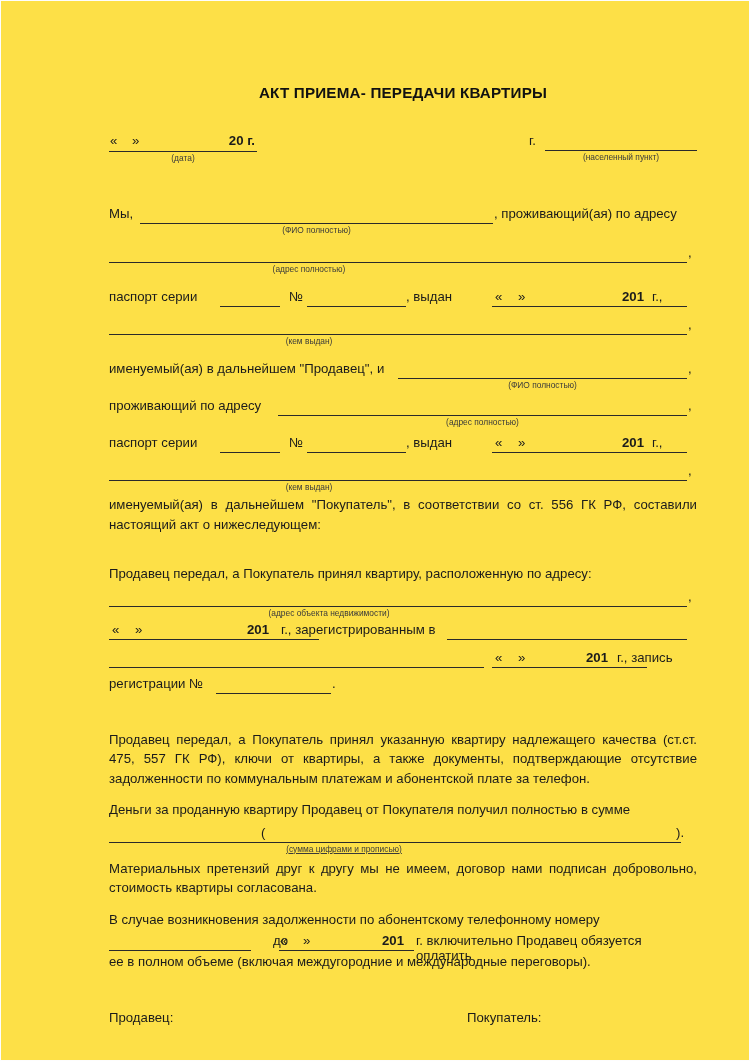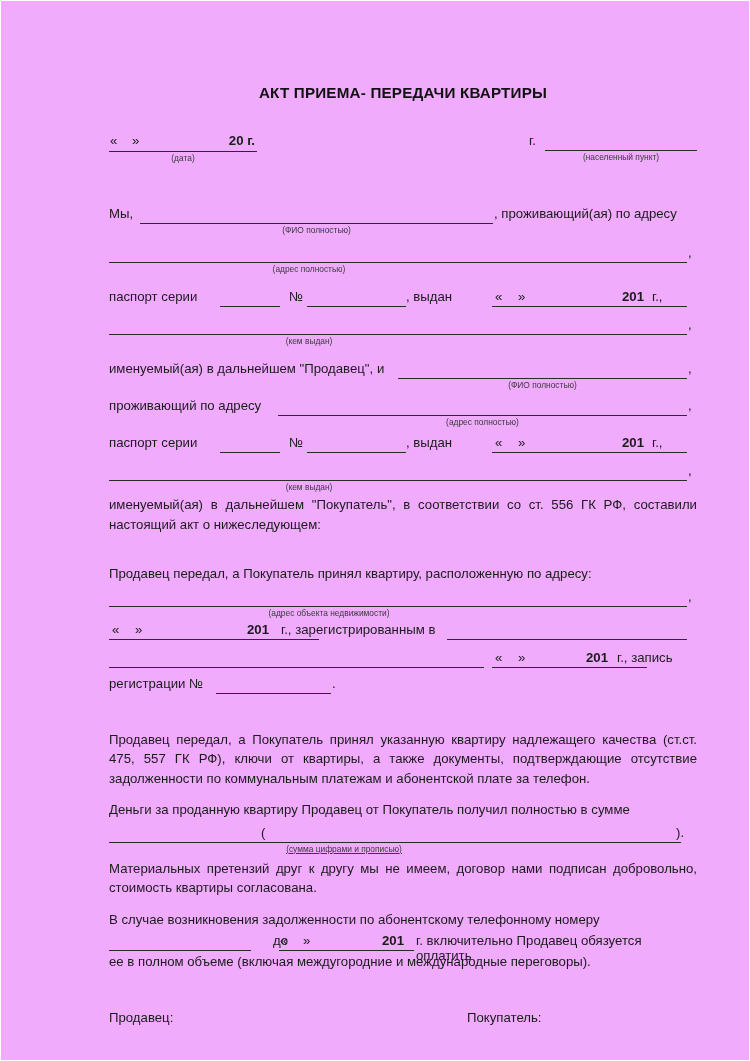--- a/index.html
+++ b/index.html
@@ -14,21 +14,21 @@
     font-family: "Liberation Sans", sans-serif;
     color: #1b1b1b;
     overflow: hidden;
   }
 
   .page {
     position: absolute;
     left: 0; top: 0;
     width: 750px;
     height: 1061px;
-    background: #f0abfc;
+    background: #fde047;
     box-sizing: border-box;
     border: 1px solid #fdfdfd;
   }
 
   .content {
     position: absolute;
     left: 108px;
     top: 0;
     width: 588px;
   }
@@ -250,21 +250,21 @@
         <span style="left:0;">регистрации №</span>
         <span class="rule" style="left:107px; width:115px;"></span>
         <span style="left:223px;">.</span>
       </div>
     </div>
 
     <div class="blk" style="margin-top:36px;">
 
       <div class="para">Продавец передал, а Покупатель принял указанную квартиру надлежащего качества (ст.ст. 475, 557 ГК РФ), ключи от квартиры, а также документы, подтверждающие отсутствие задолженности по коммунальным платежам и абонентской плате за телефон.</div>
 
-      <div class="para" style="margin-top:12px;">Деньги за проданную квартиру Продавец от Покупатель получил полностью в сумме</div>
+      <div class="para" style="margin-top:12px;">Деньги за проданную квартиру Продавец от Покупателя получил полностью в сумме</div>
 
       <div class="line-abs" style="margin-top:3px;">
         <span class="rule" style="left:0; width:572px;"></span>
         <span style="left:152px;">(</span>
         <span style="left:567px;">).</span>
       </div>
       <div class="hint" style="width:470px; margin-top:1px;text-decoration:underline;">(сумма цифрами и прописью)</div>
 
       <div class="para" style="margin-top:5px;">Материальных претензий друг к другу мы не имеем, договор нами подписан добровольно, стоимость квартиры согласована.</div>
 

